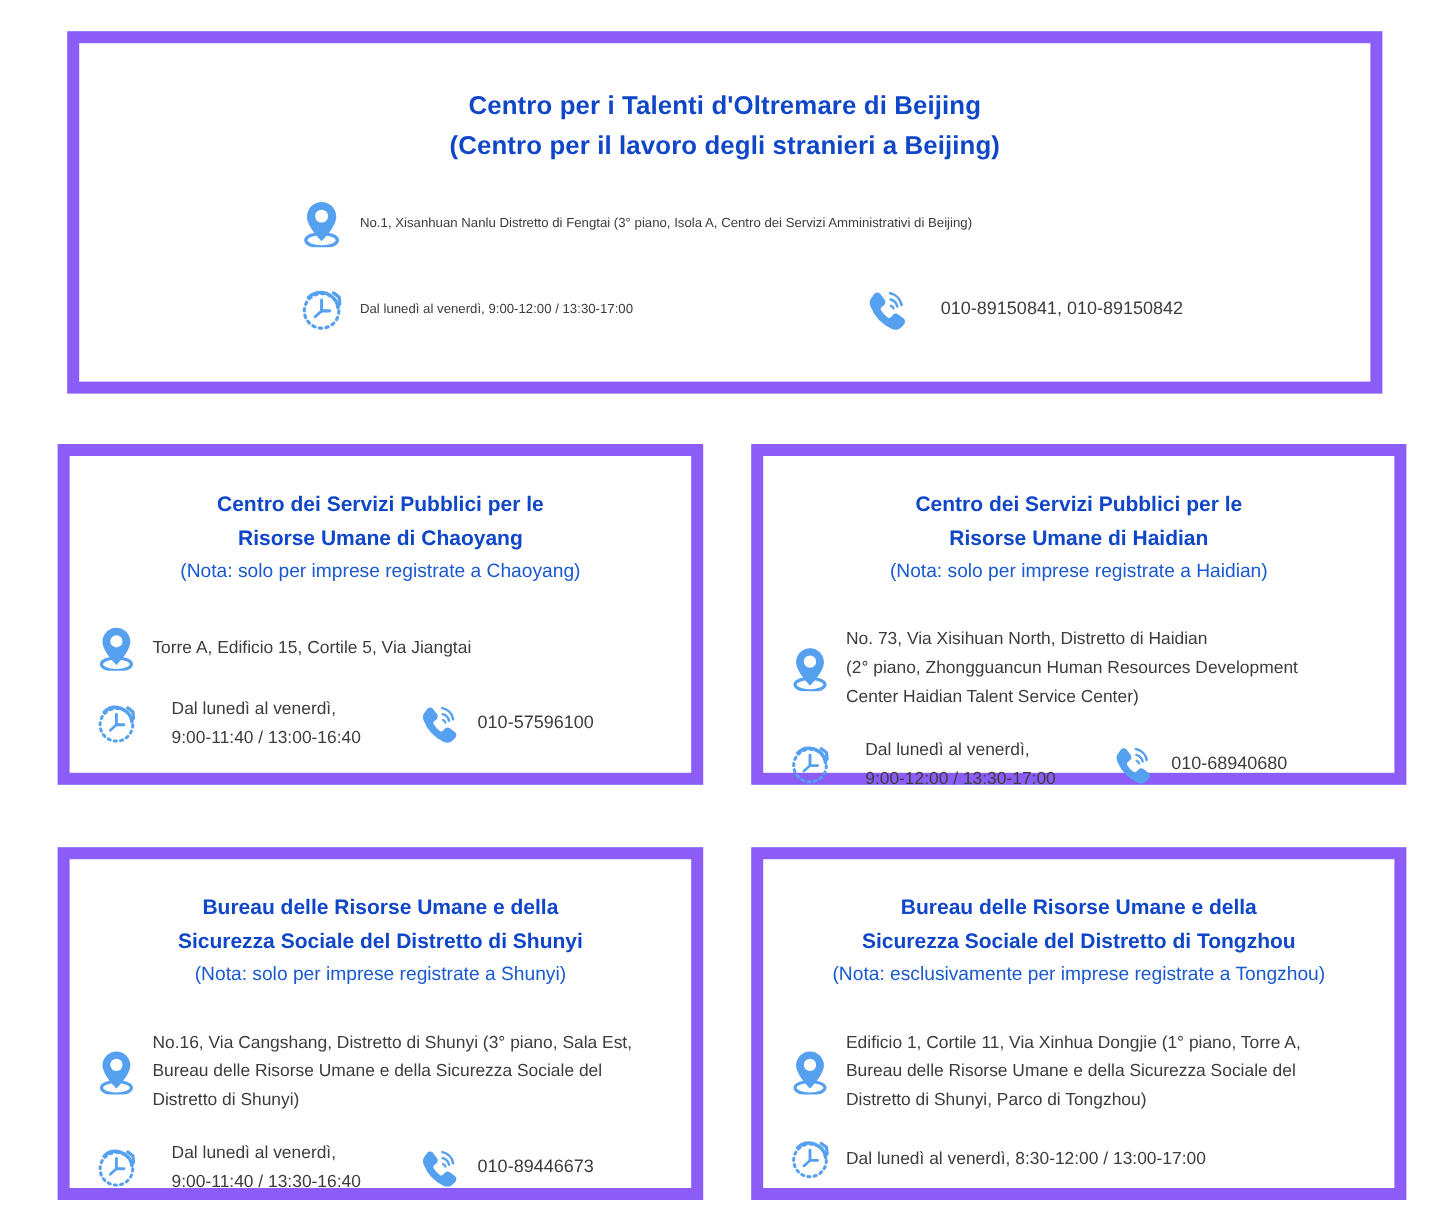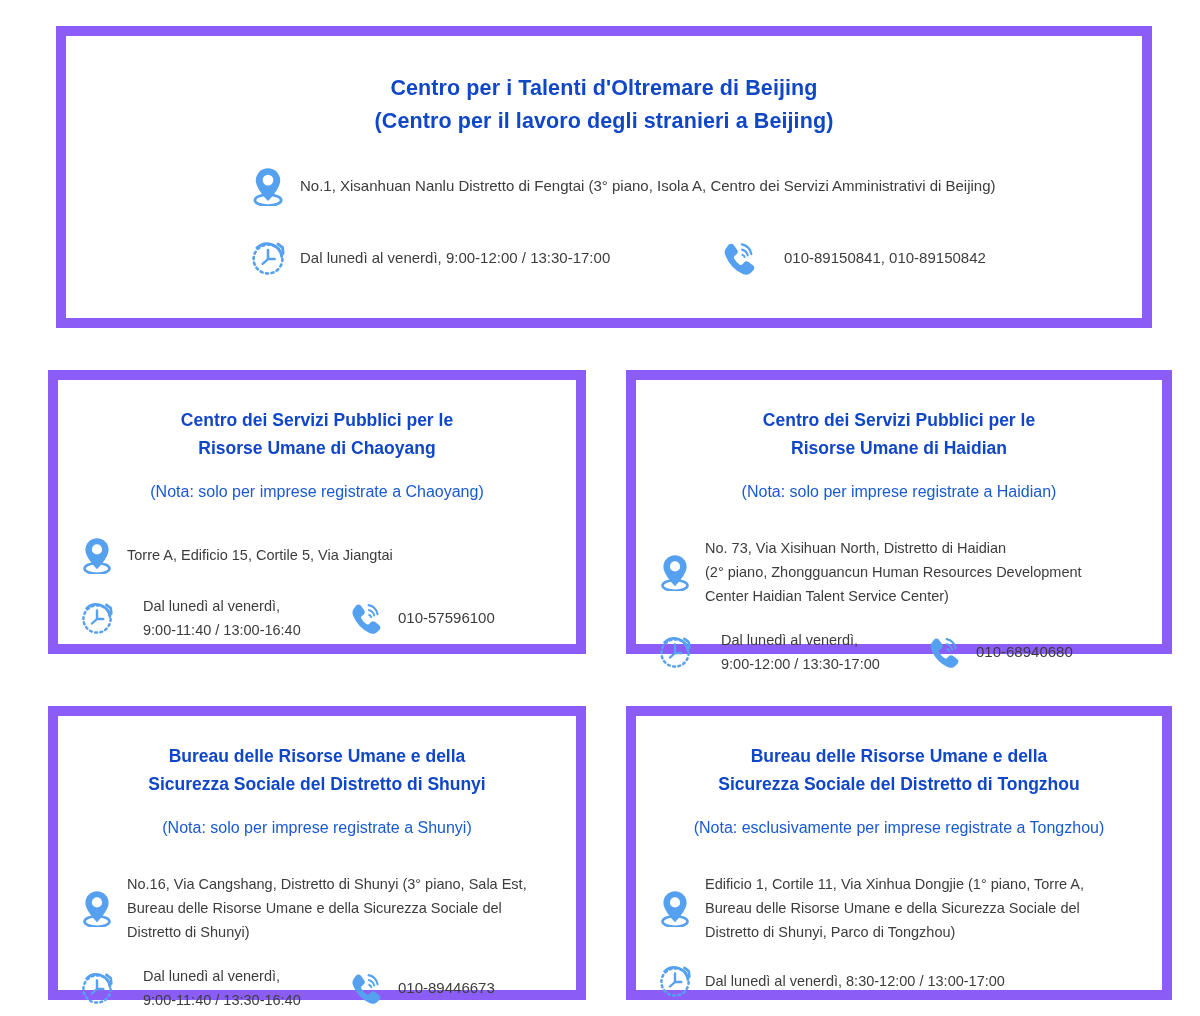--- a/index.html
+++ b/index.html
@@ -83,21 +83,21 @@
   .card-title {
     color: #1046c8;
     font-weight: bold;
     font-size: 17.5px;
     line-height: 28px;
   }
   .card-note {
     color: #1a5ad0;
     font-size: 16px;
     line-height: 26px;
-    margin-top: 17px;
+    margin-top: 2px;
   }
 
   .card-body { padding: 0 22px; margin-top: 31px; }
 
   .info-row {
     display: flex;
     align-items: center;
     gap: 13px;
   }
   .info-row + .info-row { margin-top: 20px; }
@@ -120,21 +120,21 @@
     gap: 16px;
   }
 
   
   .body-text {
     color: #3c3c3c;
     font-size: 14.5px;
     line-height: 24px;
     white-space: pre-line;
   }
-  .hero .body-text { font-size: 15px; line-height: 24px; }
+  .hero .body-text { font-size: 11px; line-height: 24px; }
   .phone-text {
     color: #3c3c3c;
     font-size: 15px;
     line-height: 24px;
     white-space: nowrap;
   }
 
   
   .icon { flex-shrink: 0; display: block; }
   .icon-pin   { width: 34px; height: 38px; }

